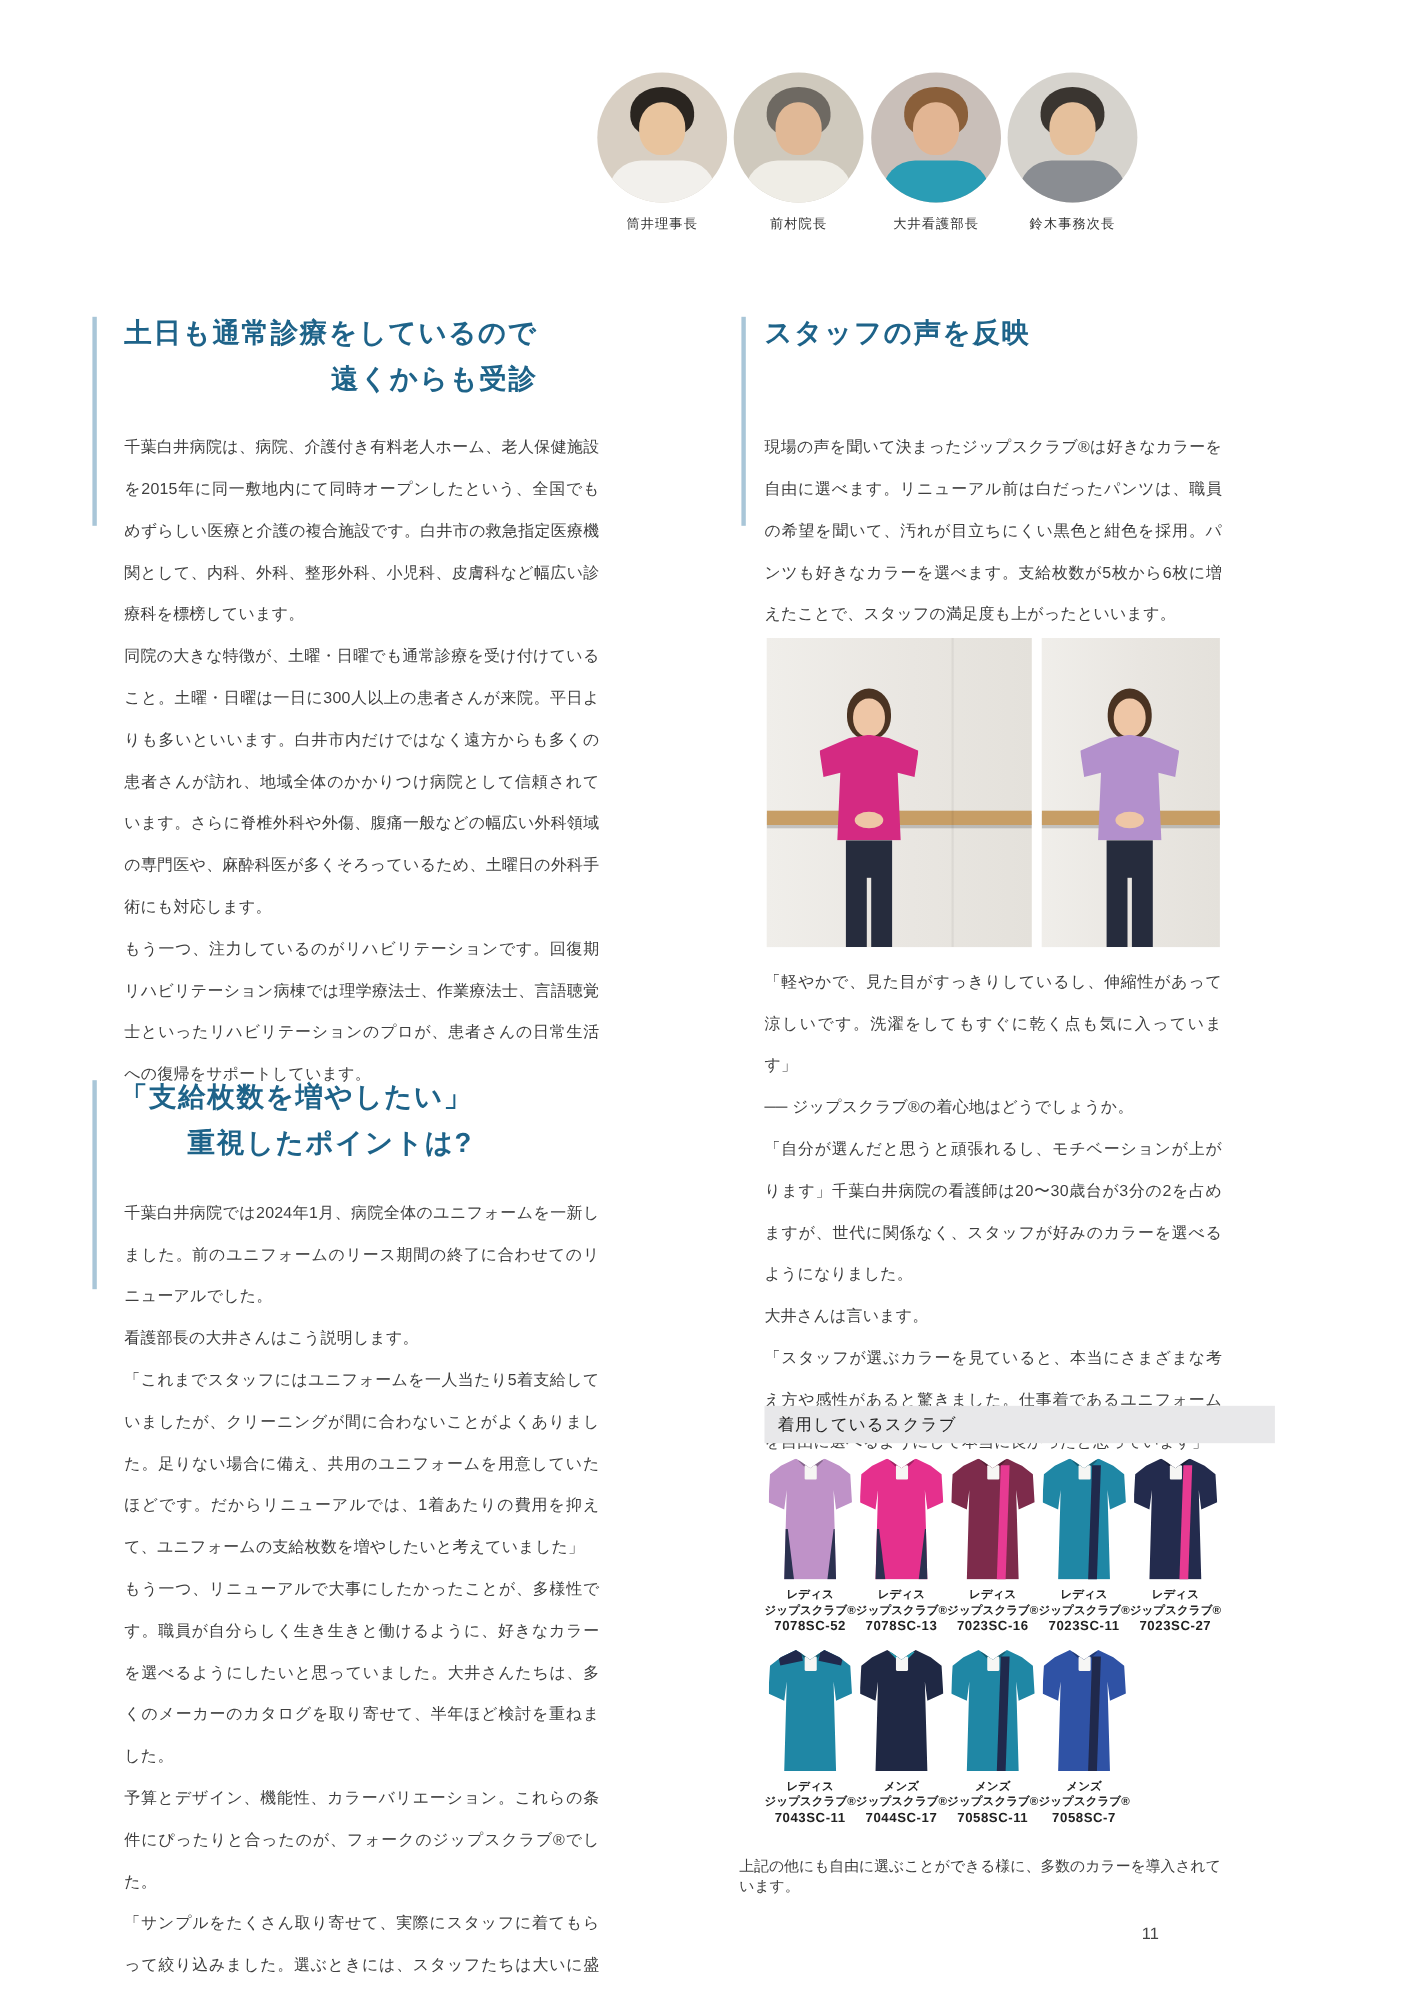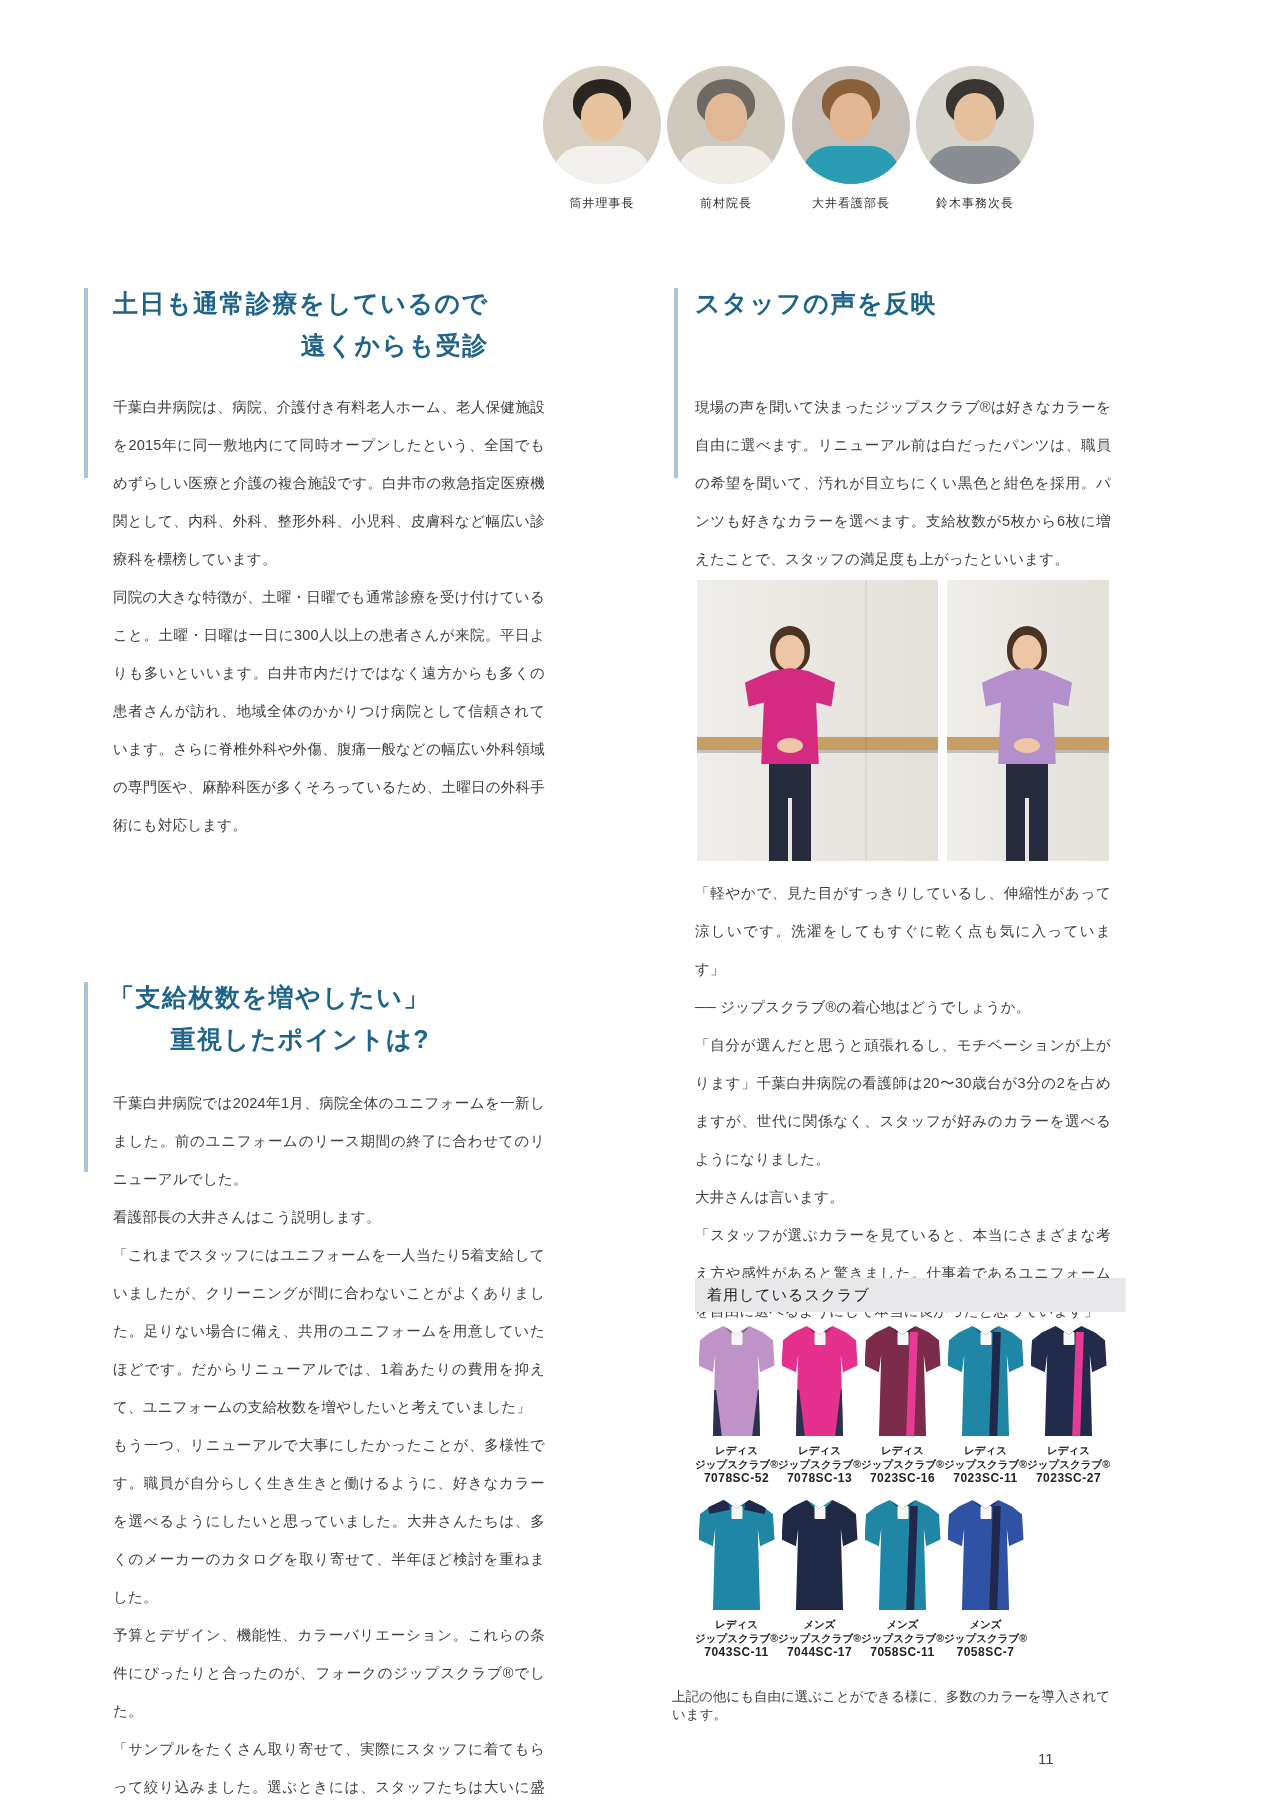--- a/index.html
+++ b/index.html
@@ -38,21 +38,21 @@
   .rail{position:absolute;left:0;right:0;top:56%;height:13px;background:var(--rail,#c79e66);box-shadow:0 3px 0 rgba(0,0,0,0.18);}
   .nurse{position:absolute;bottom:0;width:120px;height:235px;}
   .n-hair{position:absolute;left:50%;top:0;transform:translateX(-50%);width:40px;height:46px;border-radius:50% 50% 44% 44%;background:var(--hair,#4a3322);}
   .n-face{position:absolute;left:50%;top:9px;transform:translateX(-50%);width:29px;height:35px;border-radius:48%;background:var(--skin,#eec6a6);}
   .n-top{position:absolute;left:50%;top:42px;transform:translateX(-50%);width:90px;height:96px;background:var(--top,#d42a82);clip-path:polygon(50% 0,70% 3%,100% 15%,96% 40%,79% 36%,82% 100%,18% 100%,21% 36%,4% 40%,0 15%,30% 3%);}
   .n-hands{position:absolute;left:50%;top:112px;transform:translateX(-50%);width:26px;height:15px;border-radius:50%;background:var(--skin,#eec6a6);}
   .n-pants{position:absolute;left:50%;top:138px;transform:translateX(-50%);width:42px;height:97px;background:var(--pants,#262c3d);}
   .n-pants:after{content:"";position:absolute;left:50%;top:34px;transform:translateX(-50%);width:4px;bottom:0;background:#e9e6e1;}
 
   
-  .graybar{position:absolute;left:695px;top:1278px;width:431px;height:34px;background:#e8e8ea;display:flex;align-items:center;}
+  .graybar{position:absolute;left:695px;top:1278px;width:464px;height:34px;background:#e8e8ea;display:flex;align-items:center;}
   .graybar span{font-size:15px;color:#222;padding-left:12px;letter-spacing:1px;}
   .prow{position:absolute;left:695px;display:flex;font-weight:bold;}
   .row1{top:1326px}.row2{top:1500px}
   .product{width:83px;text-align:center;}
   .scrub{position:relative;width:76px;height:110px;margin:0 auto;background:var(--main,#999);clip-path:polygon(33% 0,40% 3%,50% 8%,60% 3%,67% 0,85% 6%,98% 13%,100% 36%,81% 42%,78% 26%,81% 100%,19% 100%,22% 26%,19% 42%,0 36%,2% 13%,15% 6%);}
   .neck{position:absolute;left:50%;top:-6px;transform:translateX(-50%) rotate(45deg);width:16px;height:16px;background:rgba(0,0,0,0.30);}
   .product[data-style="plain"] .neck{background:var(--accent,#2aa0b4);}
   .tag{position:absolute;left:50%;top:6px;transform:translateX(-50%);width:11px;height:13px;background:#f6f6f4;border-radius:1px;}
   .stripe{display:none;position:absolute;left:57%;top:5%;width:8px;height:95%;background:var(--accent,#223);transform:skewX(-2deg);}
   .product[data-style="stripe"] .stripe{display:block;}
@@ -108,20 +108,21 @@
   </div>
 
   <div class="vrule r1"></div>
   <h2 class="heading h1L">
     <span>土日も通常診療をしているので</span>
     <span>遠くからも受診</span>
   </h2>
   <div class="textblock b1L">
     <p>千葉白井病院は、病院、介護付き有料老人ホーム、老人保健施設を2015年に同一敷地内にて同時オープンしたという、全国でもめずらしい医療と介護の複合施設です。白井市の救急指定医療機関として、内科、外科、整形外科、小児科、皮膚科など幅広い診療科を標榜しています。</p>
     <p>同院の大きな特徴が、土曜・日曜でも通常診療を受け付けていること。土曜・日曜は一日に300人以上の患者さんが来院。平日よりも多いといいます。白井市内だけではなく遠方からも多くの患者さんが訪れ、地域全体のかかりつけ病院として信頼されています。さらに脊椎外科や外傷、腹痛一般などの幅広い外科領域の専門医や、麻酔科医が多くそろっているため、土曜日の外科手術にも対応します。</p>
+    <p>もう一つ、注力しているのがリハビリテーションです。回復期リハビリテーション病棟では理学療法士、作業療法士、言語聴覚士といったリハビリテーションのプロが、患者さんの日常生活への復帰をサポートしています。</p>
   </div>
 
   <div class="vrule r2"></div>
   <h2 class="heading h2L">
     <span>「支給枚数を増やしたい」</span>
     <span>重視したポイントは?</span>
   </h2>
   <div class="textblock b2L">
     <p>千葉白井病院では2024年1月、病院全体のユニフォームを一新しました。前のユニフォームのリース期間の終了に合わせてのリニューアルでした。</p>
     <p>看護部長の大井さんはこう説明します。</p>

